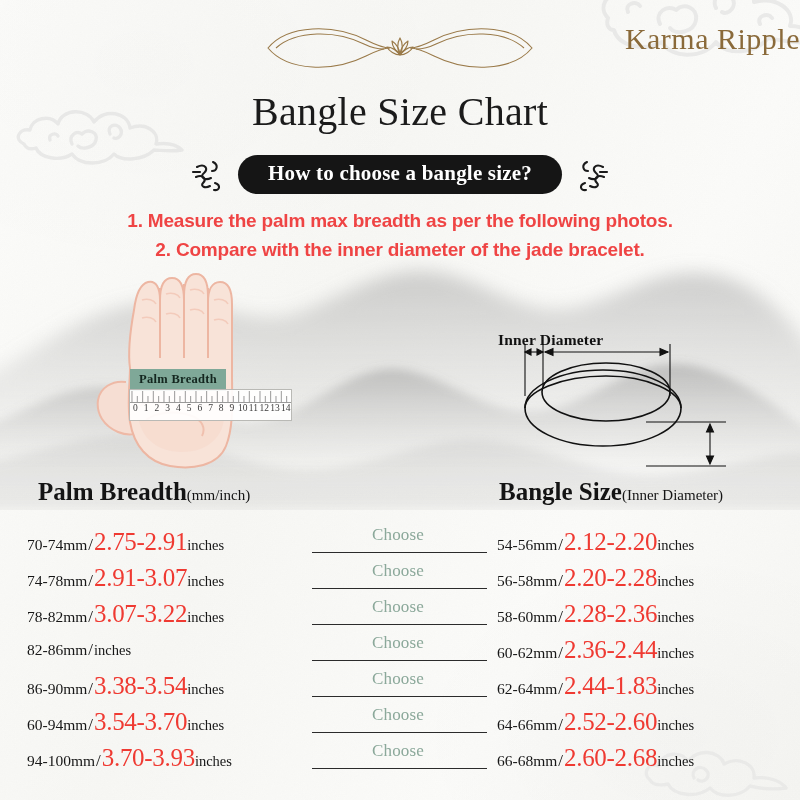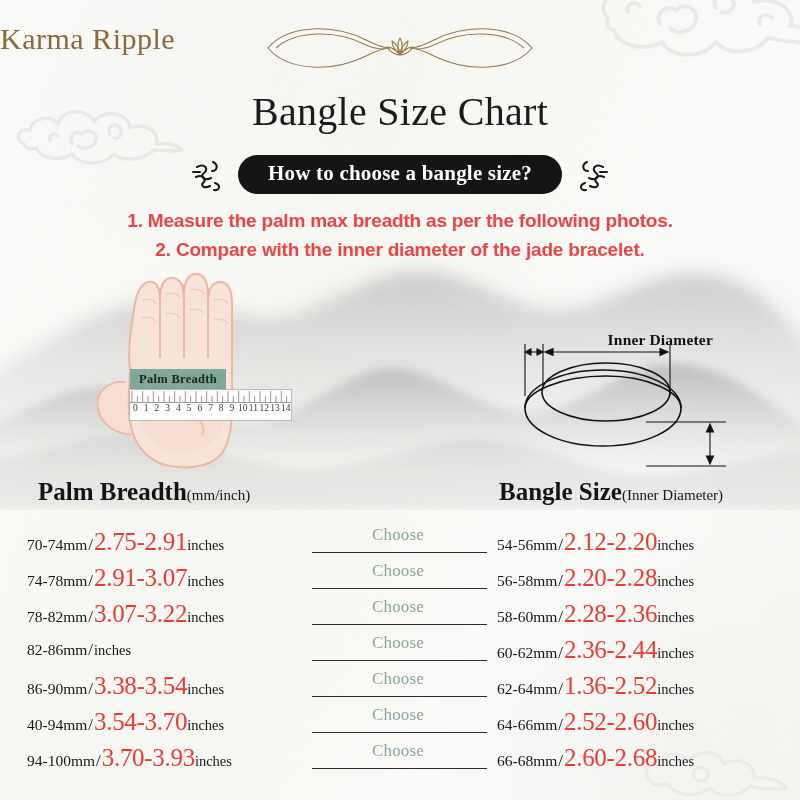--- a/index.html
+++ b/index.html
@@ -29,21 +29,21 @@
   .bg-noise { position: absolute; inset: 0; opacity: .5; }
 
   .cloud { position: absolute; opacity: .55; }
   .cloud svg { display: block; }
 
   .mountains { position: absolute; left:0; right:0; top: 250px; height: 260px; }
 
   
   .logo-wrap {
     position: absolute; left: 0; right: 0; top: 22px;
-    display: flex; align-items: center; justify-content: flex-start;
+    display: flex; align-items: center; justify-content: flex-end;
   }
   .logo-text {
     font-family: "Liberation Serif", serif;
     font-size: 30px;
     color: #8a6a3a;
     letter-spacing: .5px;
     white-space: nowrap;
   }
 
   .main-title {
@@ -114,21 +114,21 @@
     display: flex; align-items: flex-start;
     font-family: "Liberation Serif", serif;
     font-size: 9.5px; color: #3b3b3b;
   }
   .ruler-nums span { flex: 1 1 0; text-align: center; }
 
   
   .bangle-fig { position: absolute; left: 498px; top: 330px; width: 235px; height: 145px; }
   .inner-dia-label {
     position: absolute; left: 498px; top: 331px; width: 215px;
-    text-align: right;
+    text-align: left;
     font-family: "Liberation Serif", serif;
     font-weight: bold;
     font-size: 15.5px;
     color: #111;
     letter-spacing: .2px;
   }
 
   
   .col-head {
     position: absolute;
@@ -504,27 +504,27 @@
           <span class="inch">3.38-3.54</span>
           <span class="unit">inches</span>
         </div>
         <div class="choose-cell">
           <span class="choose-text">Choose</span>
           <span class="choose-line"></span>
         </div>
         <div class="cell cell-right">
           <span class="mm">62-64mm</span>
           <span class="slash">/</span>
-          <span class="inch">1.36-2.52</span>
-          <span class="unit">inches</span>
-        </div>
-      </div>
-      <div class="trow">
-        <div class="cell cell-left">
-          <span class="mm">40-94mm</span>
+          <span class="inch">2.44-1.83</span>
+          <span class="unit">inches</span>
+        </div>
+      </div>
+      <div class="trow">
+        <div class="cell cell-left">
+          <span class="mm">60-94mm</span>
           <span class="slash">/</span>
           <span class="inch">3.54-3.70</span>
           <span class="unit">inches</span>
         </div>
         <div class="choose-cell">
           <span class="choose-text">Choose</span>
           <span class="choose-line"></span>
         </div>
         <div class="cell cell-right">
           <span class="mm">64-66mm</span>

